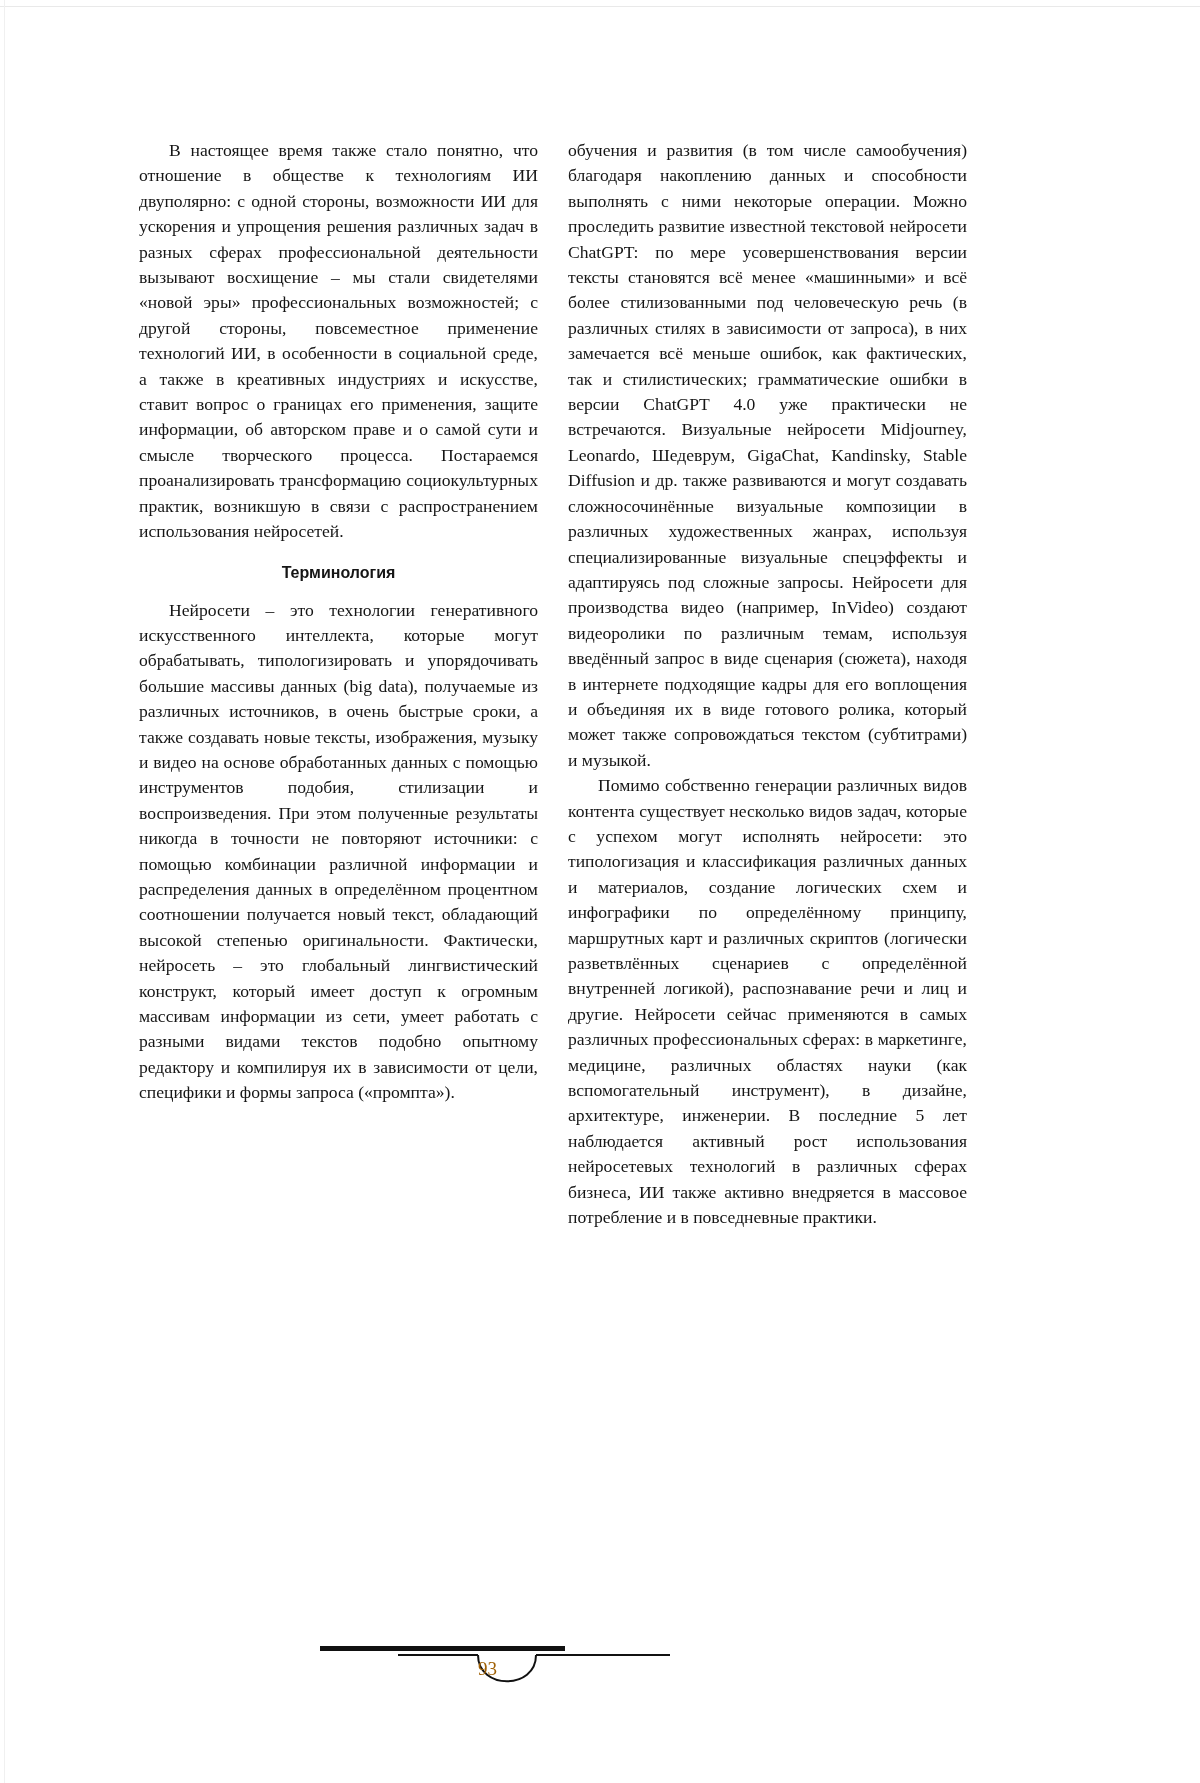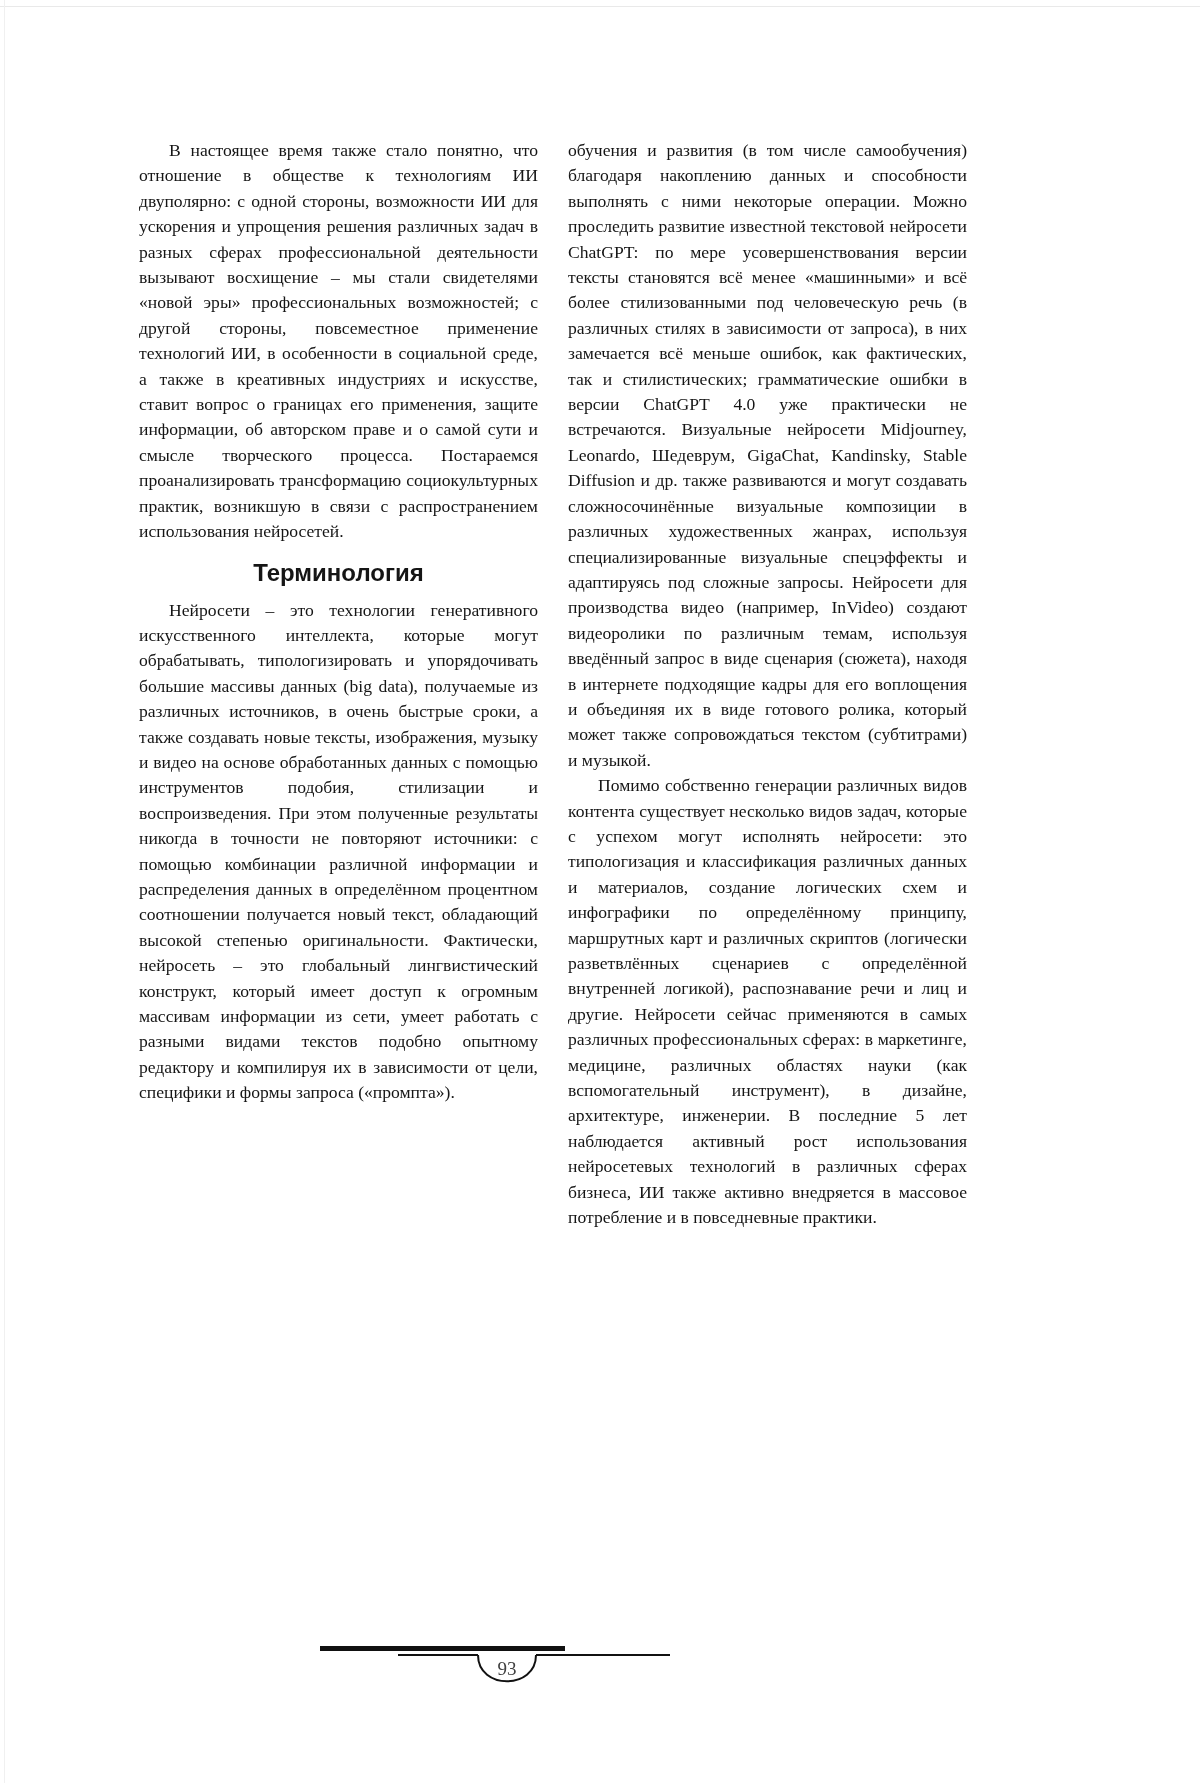--- a/index.html
+++ b/index.html
@@ -78,21 +78,21 @@
   .col p {
     margin: 0;
     text-indent: 30px;
   }
   .col p.no-indent { text-indent: 0; font-family: Liberation Serif, serif; }
   .section-heading {
     margin: 15px 0 13px 0;
     text-align: center;
     font-family: "Liberation Sans", "DejaVu Sans", sans-serif;
     font-weight: bold;
-    font-size: 24px;
+    font-size: 16px;
     line-height: 25px;
   }
   .section-heading span { display: block; }
 
   
   .footer {
     position: absolute;
     left: 105px;
     top: 1640px;
     width: 830px;
@@ -102,23 +102,23 @@
   .footer-ornament {
     position: relative;
     width: 400px;
     height: 64px;
   }
   .page-number {
     position: absolute;
     left: 158px;
     top: 18px;
     width: 58px;
-    text-align: center;
+    text-align: left;
     font-size: 19px;
-    color: #404040;
+    color: #a16207;
   }
 </style>
 </head>
 <body>
 
 <div class="page">
 
   <div class="scan-edge-top"></div>
   <div class="scan-edge-left"></div>
 

